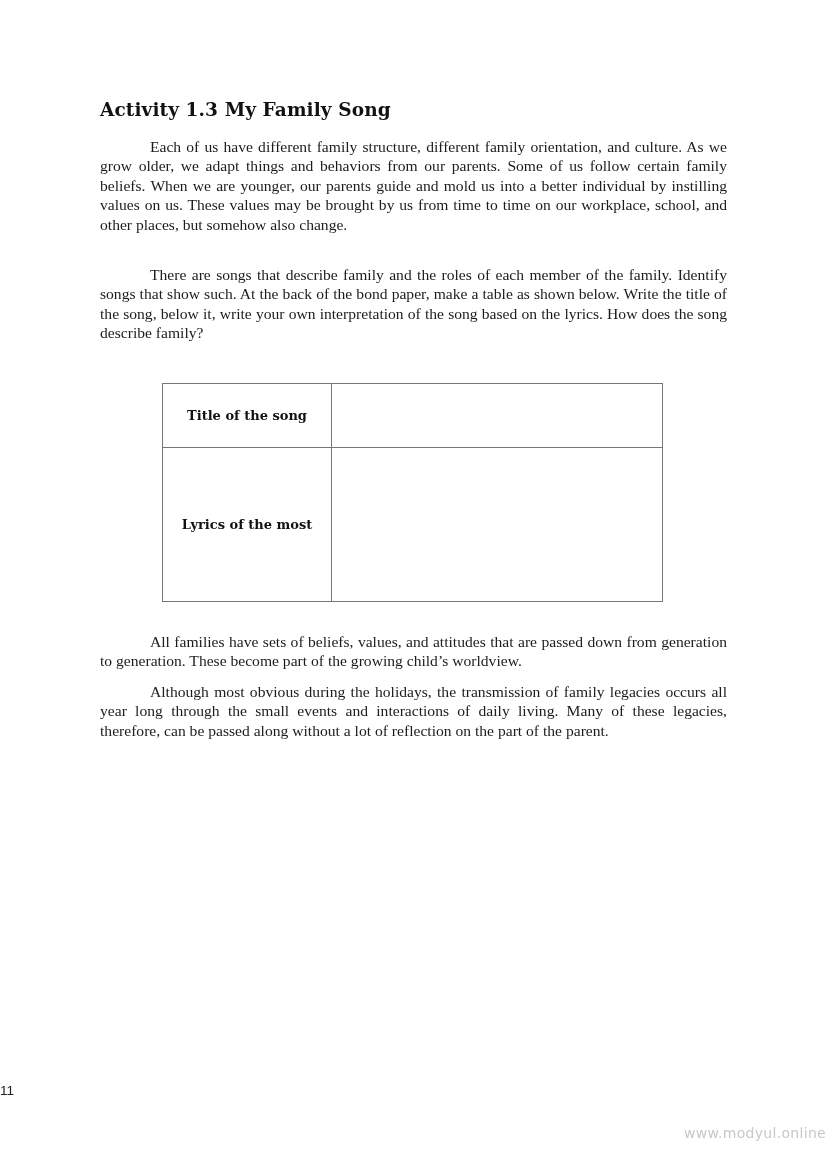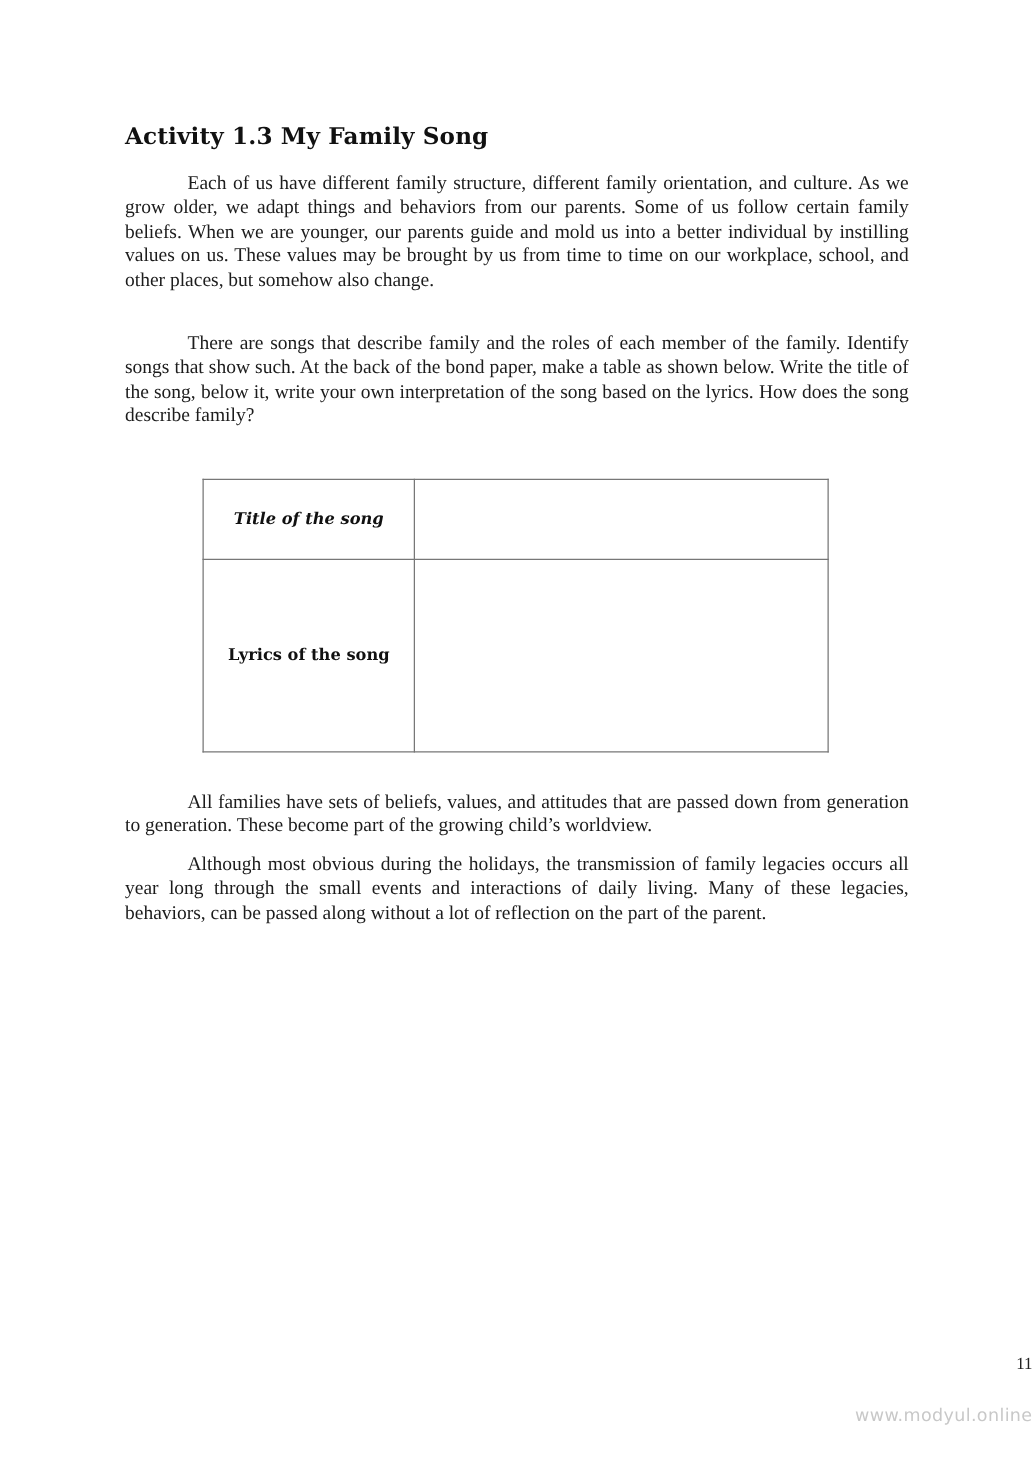--- a/index.html
+++ b/index.html
@@ -21,26 +21,26 @@
   .p4 { top: 682px; }
   table.song-table {
     position: absolute; left: 162px; top: 383px; width: 501px; height: 219px;
     border-collapse: collapse;
   }
   table.song-table td { border: 1.3px solid #777; padding: 0; }
   td.label-cell {
     width: 168px; text-align: center; vertical-align: middle;
     font-family: "DejaVu Serif", serif; font-weight: bold; font-size: 13px; color: #111;
   }
-  tr.r1 { height: 37px; font-style: italic; }
+  tr.r1 { height: 37px; }
   tr.r2 { height: 90px; }
   tr.r3 { height: 90px; }
   .page-number {
-    position: absolute; left: 0; width: 826px; top: 1083px; text-align: right;
-    font-family: Liberation Serif, serif; font-size: 13.5px; color: #222;
+    position: absolute; left: 0; width: 826px; top: 1083px; text-align: left;
+    font-family: Liberation Sans, sans-serif; font-size: 13.5px; color: #222;
   }
   .watermark {
     position: absolute; left: 0; width: 826px; top: 1125px; text-align: right;
     font-family: "DejaVu Sans", sans-serif; font-size: 14px; color: #c8c8c8; letter-spacing: 0.3px;
   }
 </style>
 </head>
 <body>
 
 <div class="page">
@@ -49,24 +49,24 @@
   <p class="para p1">Each of us have different family structure, different family orientation, and culture. As we grow older, we adapt things and behaviors from our parents. Some of us follow certain family beliefs. When we are younger, our parents guide and mold us into a better individual by instilling values on us. These values may be brought by us from time to time on our workplace, school, and other places, but somehow also change.</p>
   <p class="para p2">There are songs that describe family and the roles of each member of the family. Identify songs that show such. At the back of the bond paper, make a table as shown below. Write the title of the song, below it, write your own interpretation of the song based on the lyrics. How does the song describe family?</p>
 
   <table class="song-table">
     <tbody>
         <tr class="r1">
       <td class="label-cell">Title of the song</td>
       <td></td>
     </tr>
     <tr class="r2">
-      <td class="label-cell">Lyrics of the song</td>
+      <td class="label-cell">Lyrics of the most</td>
       <td></td>
     </tr>
   </tbody>
     </table>
 
   <p class="para p3">All families have sets of beliefs, values, and attitudes that are passed down from generation to generation. These become part of the growing child’s worldview.</p>
-  <p class="para p4">Although most obvious during the holidays, the transmission of family legacies occurs all year long through the small events and interactions of daily living. Many of these legacies, behaviors, can be passed along without a lot of reflection on the part of the parent.</p>
+  <p class="para p4">Although most obvious during the holidays, the transmission of family legacies occurs all year long through the small events and interactions of daily living. Many of these legacies, therefore, can be passed along without a lot of reflection on the part of the parent.</p>
 
   <div class="page-number">11</div>
   <div class="watermark">www.modyul.online</div>
 </div>
 
 </body></html>

